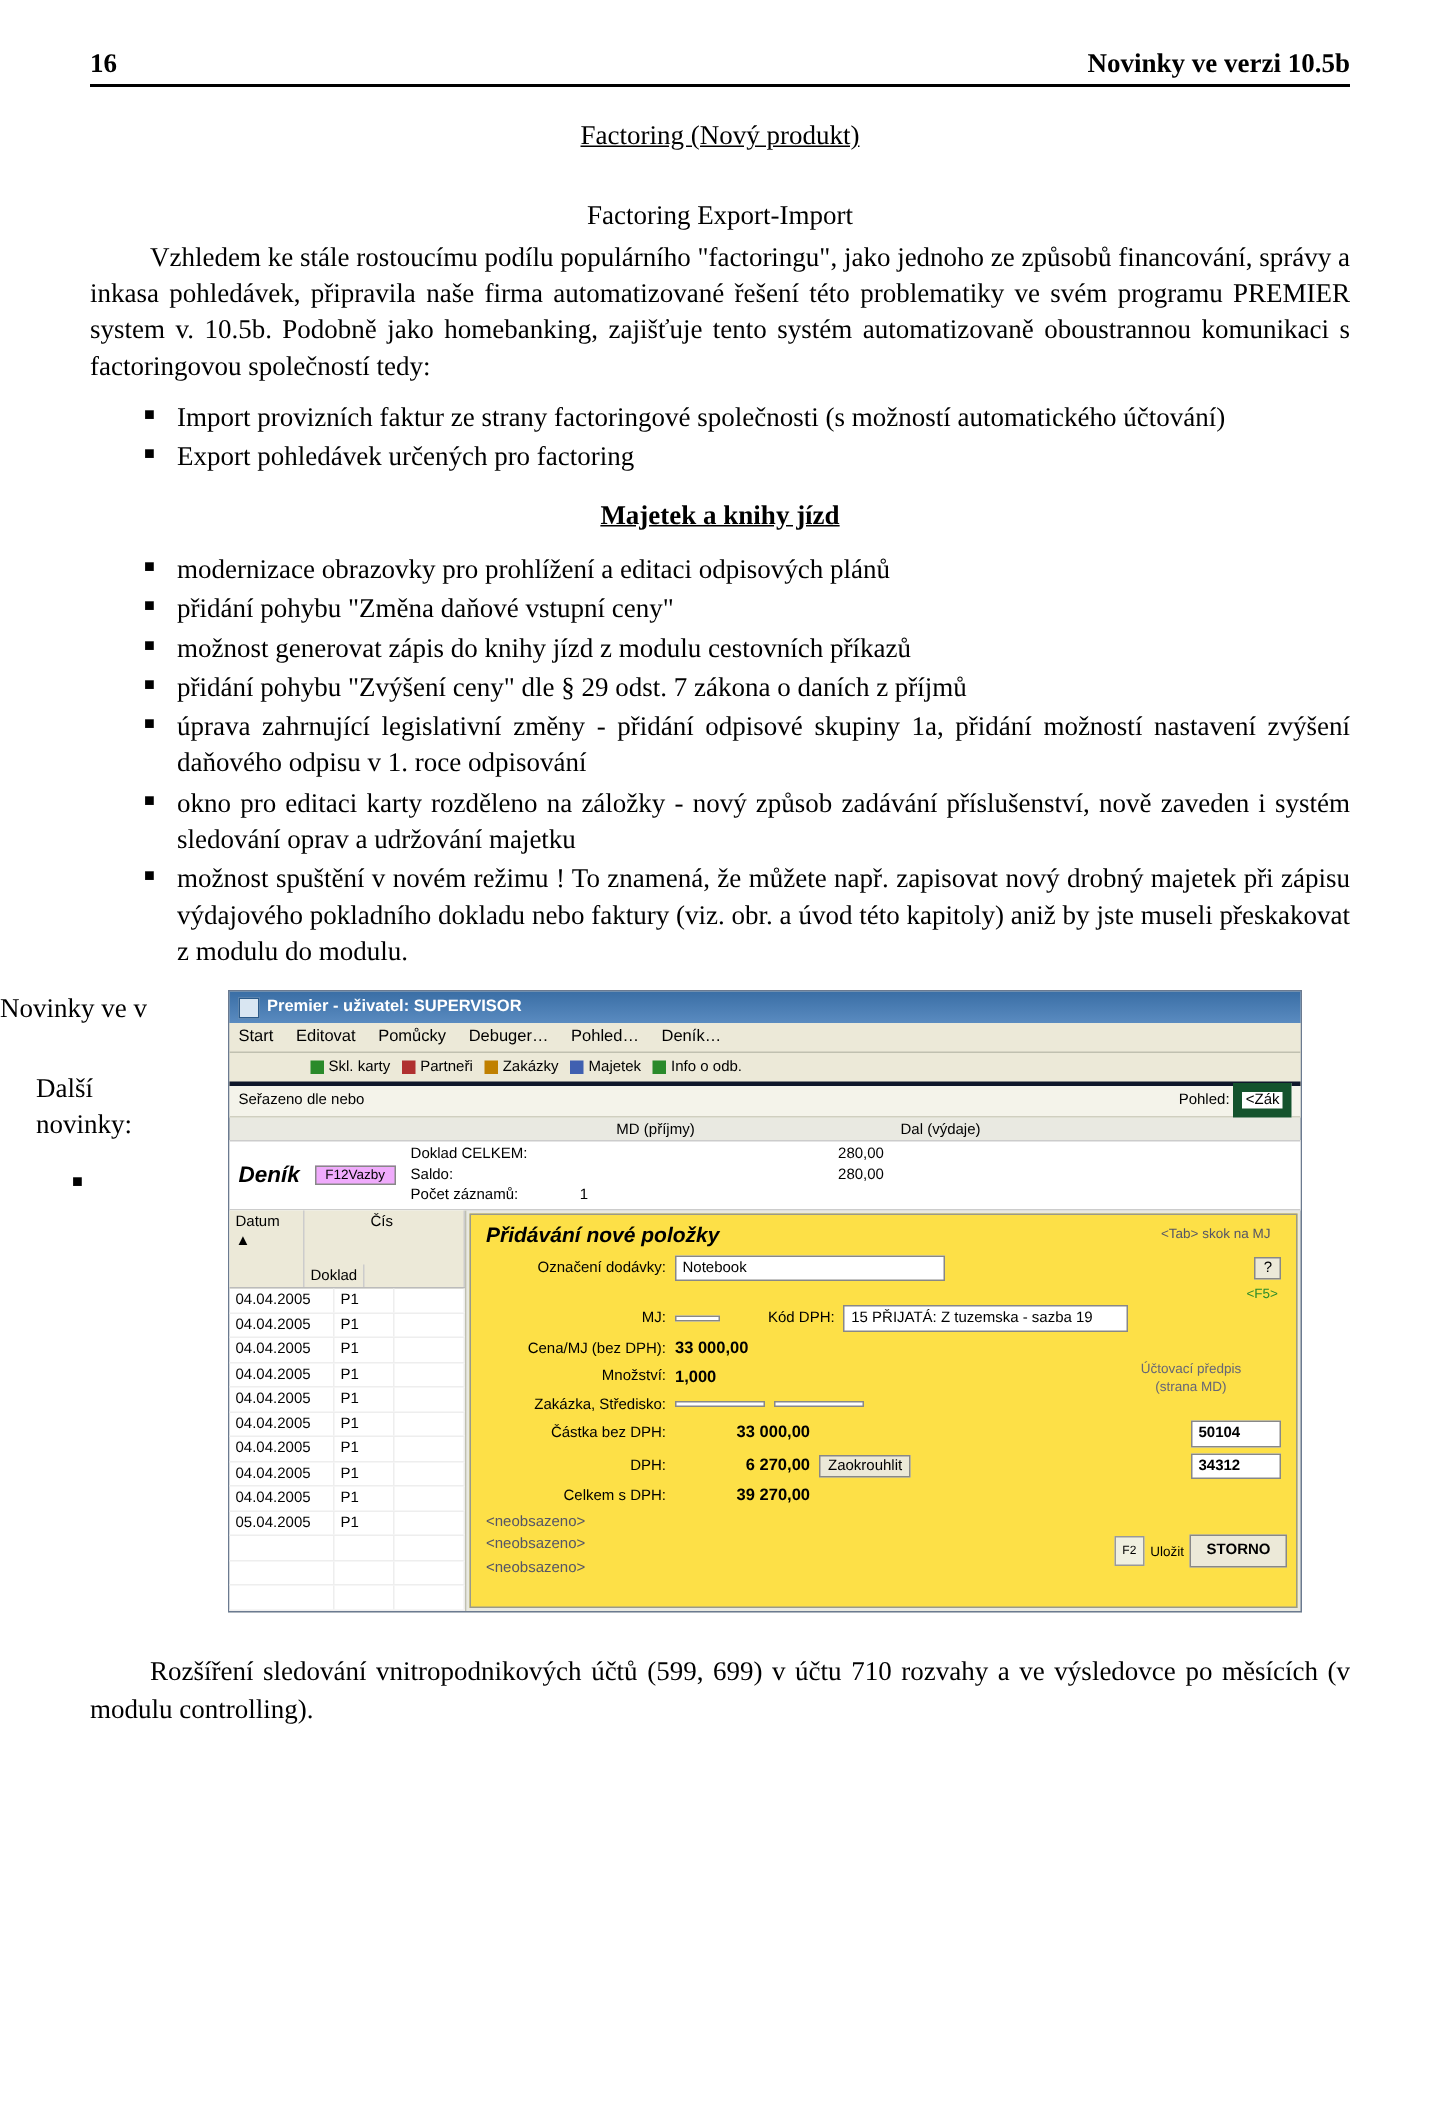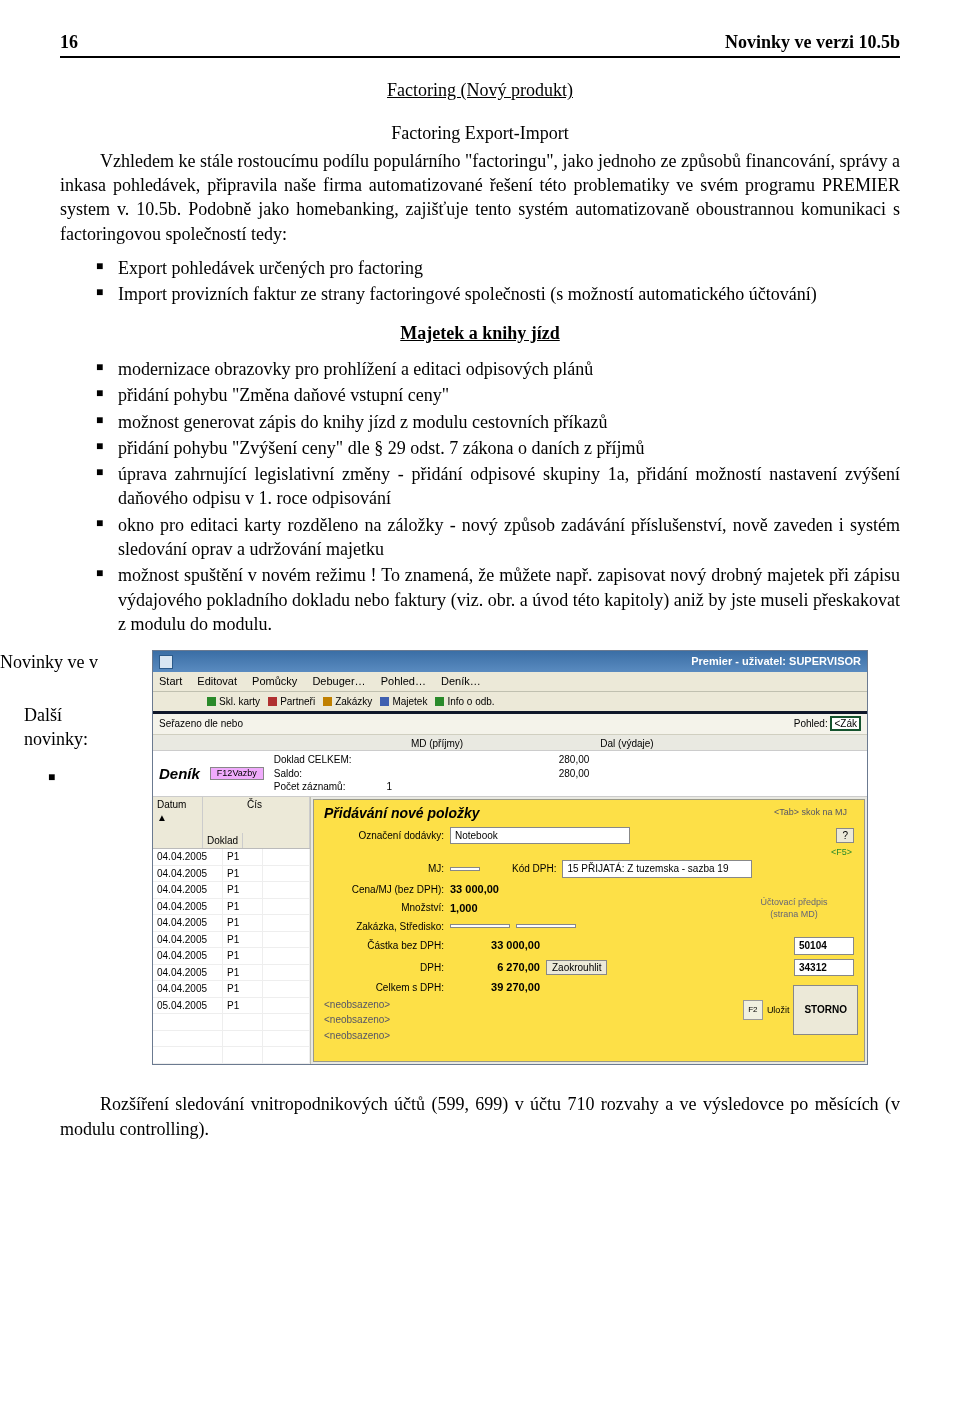--- a/index.html
+++ b/index.html
@@ -20,21 +20,21 @@
     border-bottom: 2px solid #000;
     padding-bottom: 2px;
     margin-bottom: 20px;
   }
   .page-num { font-size: 18px; font-weight: bold; }
   .header-title { font-size: 18px; font-weight: bold; }
   .section-title-center {
     text-align: center;
     text-decoration: underline;
     font-size: 18px;
-    margin: 16px 0 18px 0;
+    margin: 16px 0 28px 0;
   }
   .subsection-title-center {
     text-align: center;
     font-size: 18px;
     margin: 6px 0 4px 0;
   }
   .body-text {
     text-align: justify;
     margin-bottom: 10px;
   }
@@ -87,21 +87,20 @@
   }
   .titlebar {
     background: linear-gradient(#3a6ea5, #5a8bc0);
     color: #fff;
     font-weight: bold;
     padding: 3px 6px;
     font-size: 11px;
     display: flex;
     align-items: center;
     gap: 5px;
-    justify-content: space-between;
   }
   .titlebar .ticon {
     width: 14px; height: 14px; background: #d9e6f2; border: 1px solid #2b5a8a;
   }
   .menubar {
     background: #ece9d8;
     padding: 2px 6px;
     border-bottom: 1px solid #c0c0b0;
   }
   .menubar span { margin-right: 12px; }
@@ -119,21 +118,21 @@
   }
   .chip-sq { width: 9px; height: 9px; display: inline-block; }
   .sortbar {
     display: flex; justify-content: space-between;
     padding: 3px 6px;
     background: #f4f3ea;
     border-bottom: 1px solid #d0cfc0;
     font-size: 10px;
   }
   .sortbar .pohled-input {
-    border: 2px solid #14532d; background: #fff; padding: 0 2px; font-size: 10px;
+    border: 6px solid #14532d; background: #fff; padding: 0 2px; font-size: 10px;
   }
   .docrow {
     display: flex; gap: 30px; padding: 2px 6px 0 6px; font-size: 10px;
   }
   .docrow .col { min-width: 160px; }
   .denik-row {
     display: flex; align-items: center; gap: 10px; padding: 2px 6px; background: #fff;
     border-top: 1px solid #ccc; border-bottom: 1px solid #ccc;
   }
   .denik-row .denik-label { font-style: italic; font-weight: bold; font-size: 15px; }
@@ -185,21 +184,21 @@
   .qbtn {
     border: 1px solid #888; background: #ece9d8; padding: 0 5px; font-size: 10px;
   }
   .neobs {
     padding: 1px 10px; font-size: 10px; color: #556;
   }
   .storno-row {
     position: absolute; right: 6px; bottom: 26px; display: flex; gap: 4px; align-items: center;
   }
   .storno-btn {
-    border: 1px solid #888; background: #ece9d8; padding: 17px 10px; font-size: 10px; font-weight: bold;
+    border: 1px solid #888; background: #ece9d8; padding: 3px 10px; font-size: 10px; font-weight: bold;
   }
   .storno-icon { width: 20px; height: 20px; background: #f0f0e0; border: 1px solid #999; display: flex; align-items: center; justify-content: center; font-size: 9px; }
   .predpis-box {
     position: absolute; right: 10px; top: 96px; width: 120px; font-size: 9px; color: #667; text-align: center;
   }
   .red-arrow {
     position: absolute;
     left: 610px;
     top: 18px;
     width: 54px;
@@ -217,22 +216,22 @@
 
 <div class="header-row">
   <div class="page-num">16</div>
   <div class="header-title">Novinky ve verzi 10.5b</div>
 </div>
 
 <div class="section-title-center">Factoring  (Nový produkt)</div>
 <div class="subsection-title-center">Factoring Export-Import</div>
 <p class="body-text indent-first">Vzhledem ke stále rostoucímu podílu populárního "factoringu", jako jednoho ze způsobů financování, správy a inkasa pohledávek, připravila naše firma automatizované řešení této problematiky ve svém programu PREMIER system v. 10.5b. Podobně jako homebanking, zajišťuje tento systém automatizovaně oboustrannou komunikaci s factoringovou společností tedy:</p>
 <ul class="bullets">
+  <li>Import provizních faktur ze strany factoringové společnosti (s možností automatického účtování)</li>
   <li>Export pohledávek určených pro factoring</li>
-  <li>Import provizních faktur ze strany factoringové společnosti (s možností automatického účtování)</li>
 </ul>
 
 <div class="majetek-heading">Majetek a knihy jízd</div>
 <ul class="bullets">
   <li>modernizace obrazovky pro prohlížení a editaci odpisových plánů</li>
   <li>přidání pohybu "Změna daňové vstupní ceny"</li>
   <li>možnost generovat zápis do knihy jízd z modulu cestovních příkazů</li>
   <li>přidání pohybu "Zvýšení ceny" dle § 29 odst. 7 zákona o daních z příjmů</li>
   <li>úprava zahrnující legislativní změny - přidání odpisové skupiny 1a, přidání možností nastavení zvýšení daňového odpisu v 1. roce odpisování</li>
   <li>okno pro editaci karty rozděleno na záložky - nový způsob zadávání příslušenství, nově zaveden i systém sledování oprav a udržování majetku</li>

